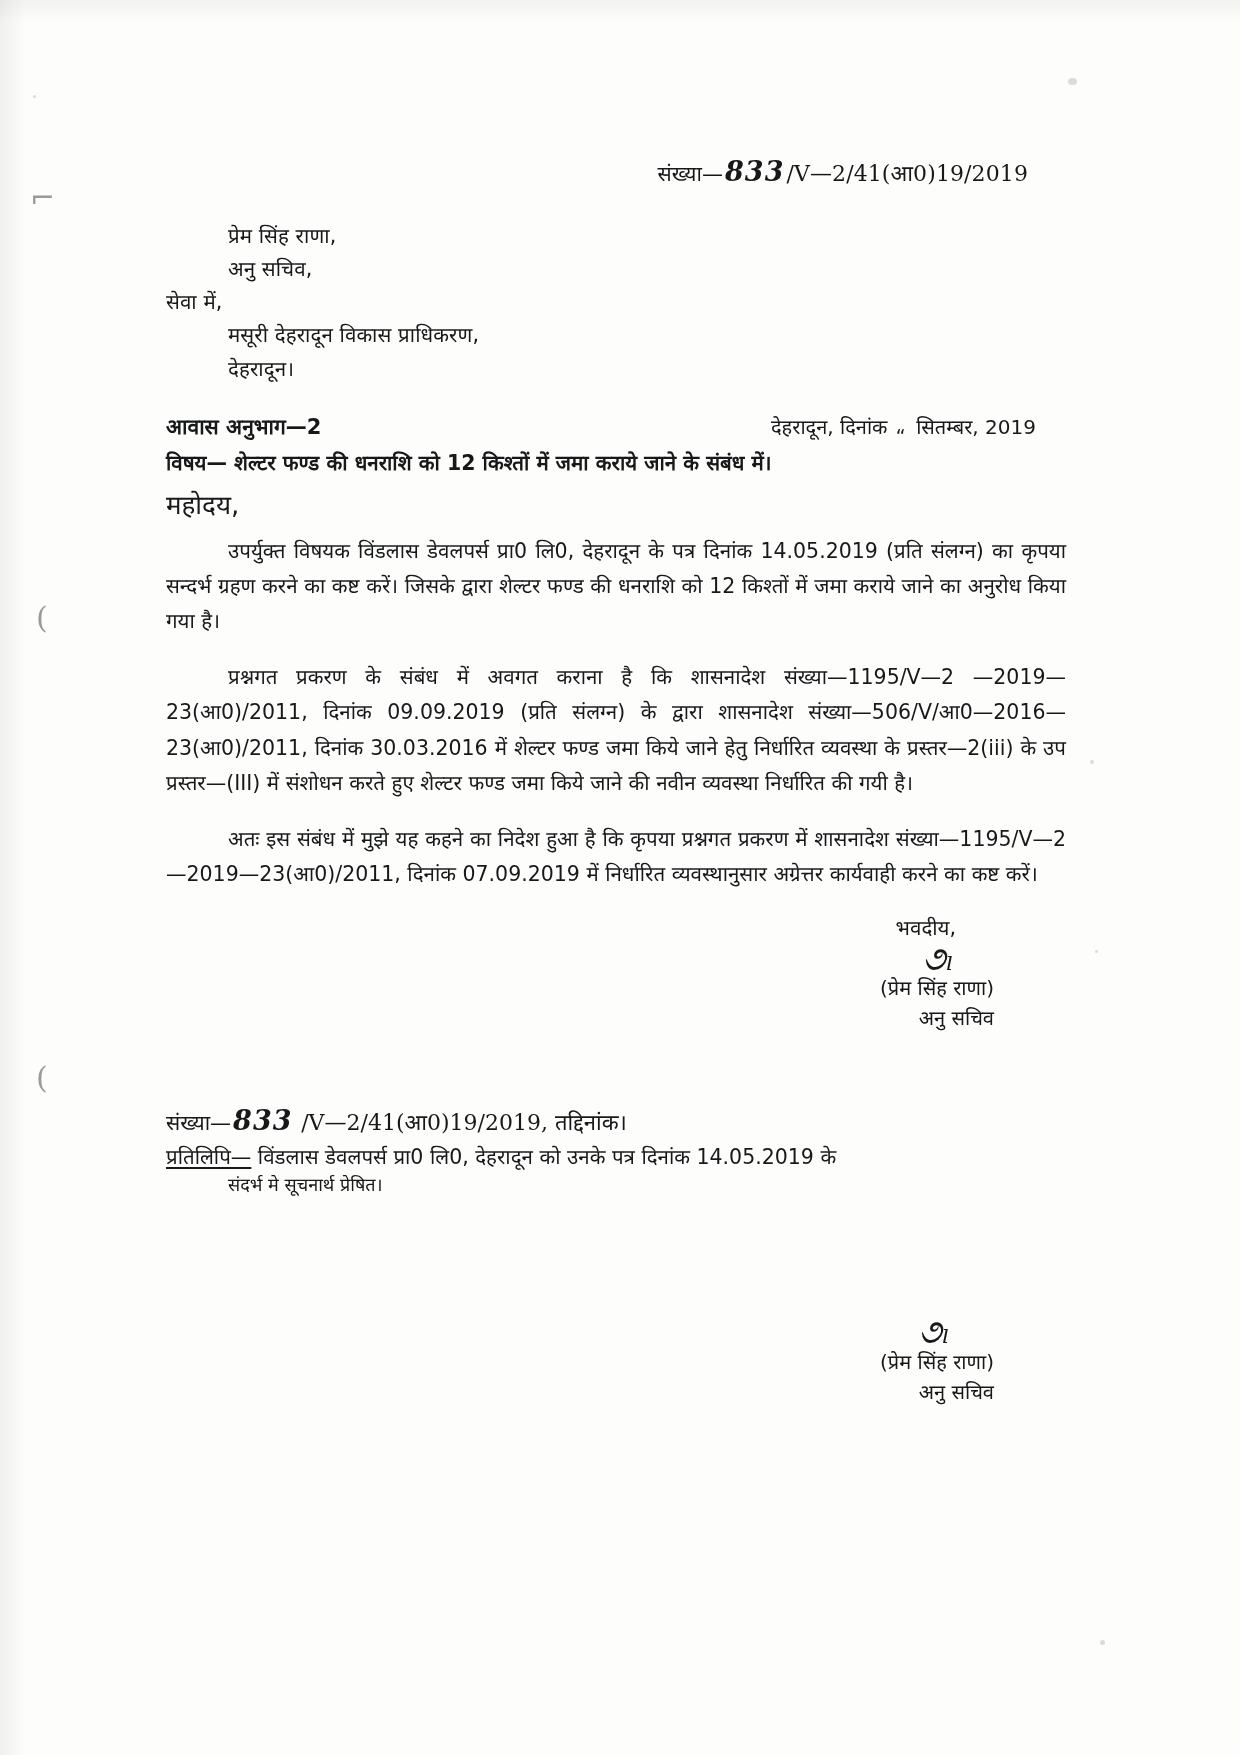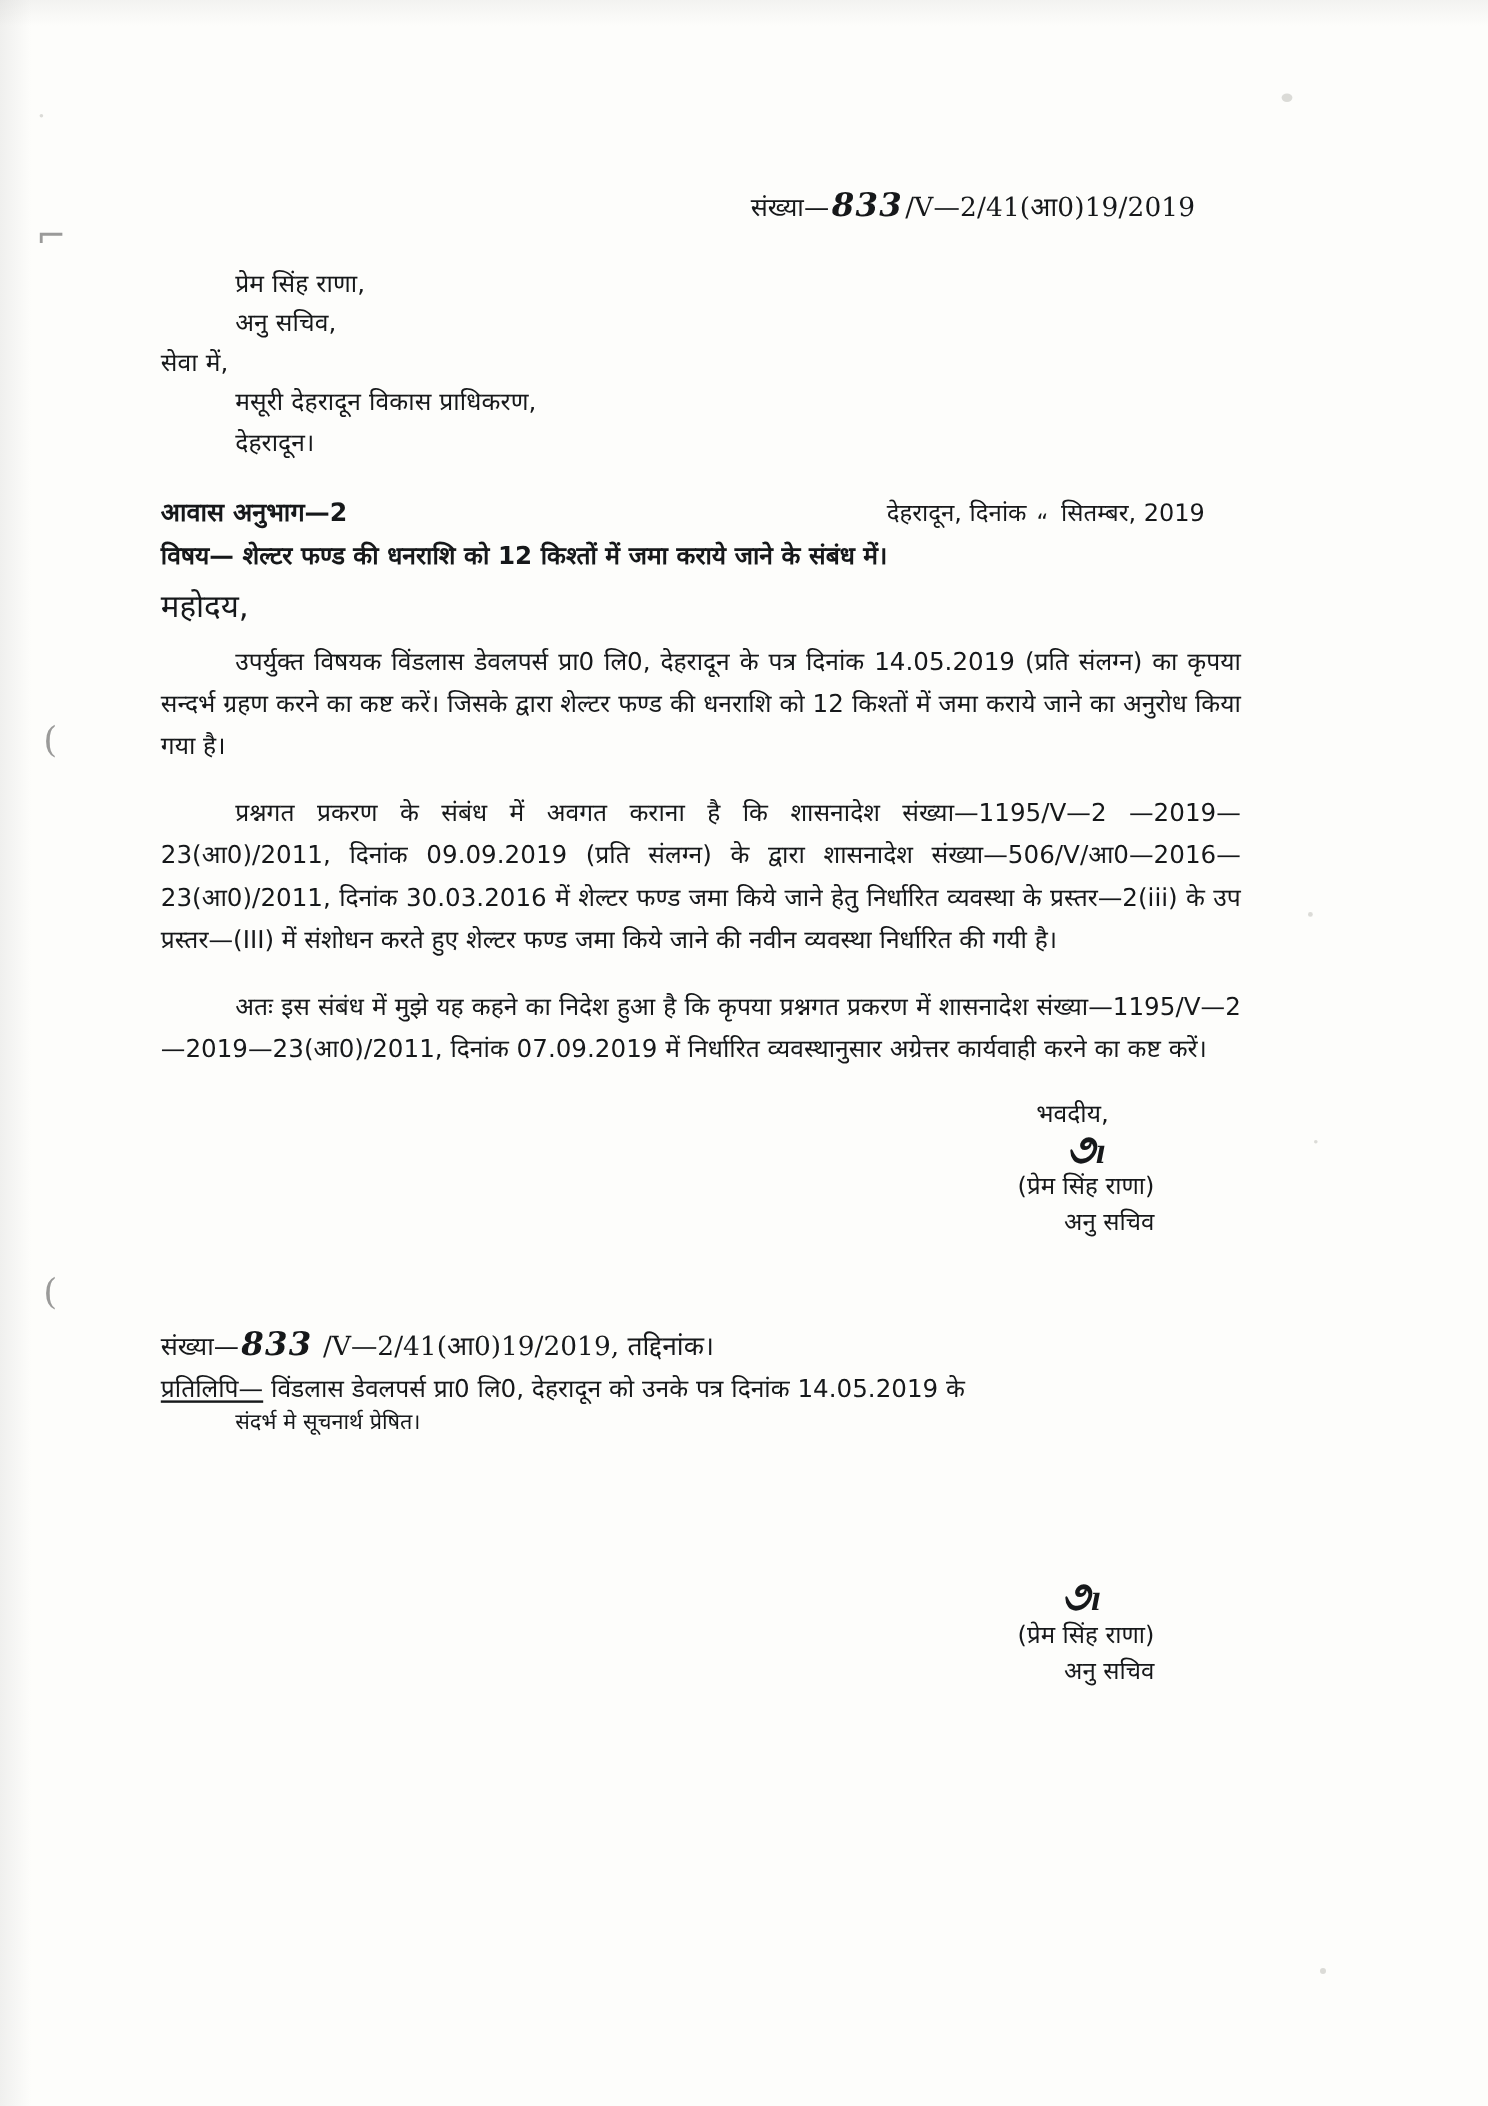--- a/index.html
+++ b/index.html
@@ -37,21 +37,21 @@
   }
   .speck {
     position: absolute;
     background: #b9b9b4;
     border-radius: 50%;
     opacity: .5;
   }
 
   .doc {
     position: absolute;
-    left: 134px;
+    left: 166px;
     top: 150px;
     width: 900px;
   }
 
   .line {
     font-size: 20.5px;
     line-height: 1.62;
     letter-spacing: .1px;
   }
 
@@ -134,21 +134,20 @@
     line-height: 1.5;
     position: relative;
   }
   .signature-mark {
     font-family: "DejaVu Serif", serif;
     font-size: 34px;
     font-style: italic;
     line-height: .9;
     padding-right: 40px;
     display: block;
-    font-weight: bold;
   }
   .signature-mark.second { padding-right: 44px; }
 
   .copy-ref {
     margin-top: 72px;
     font-size: 21px;
   }
   .copy-ref .ser { font-size: 22px; }
   .copy-line {
     margin-top: 6px;

